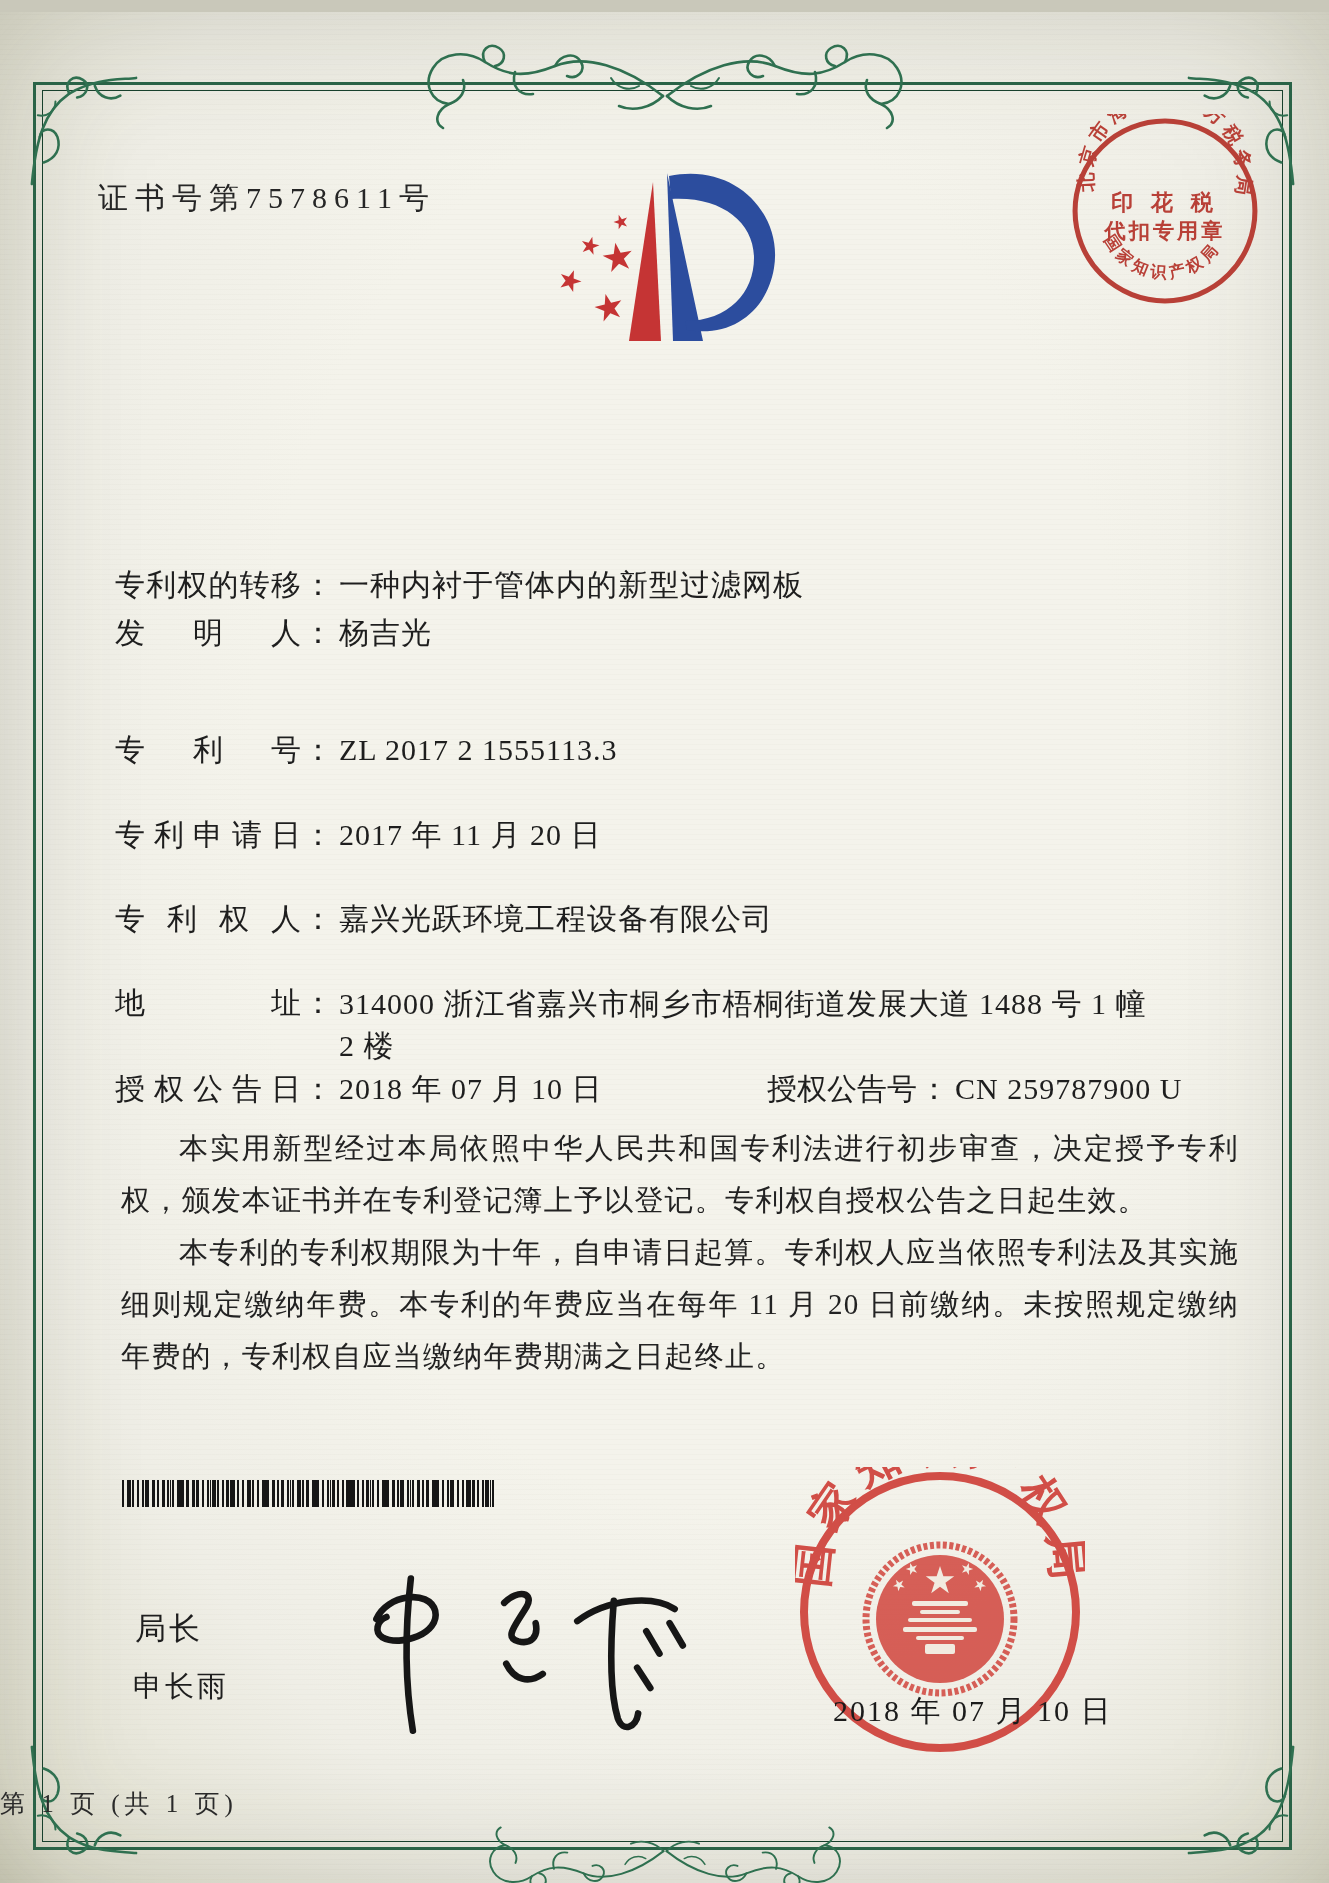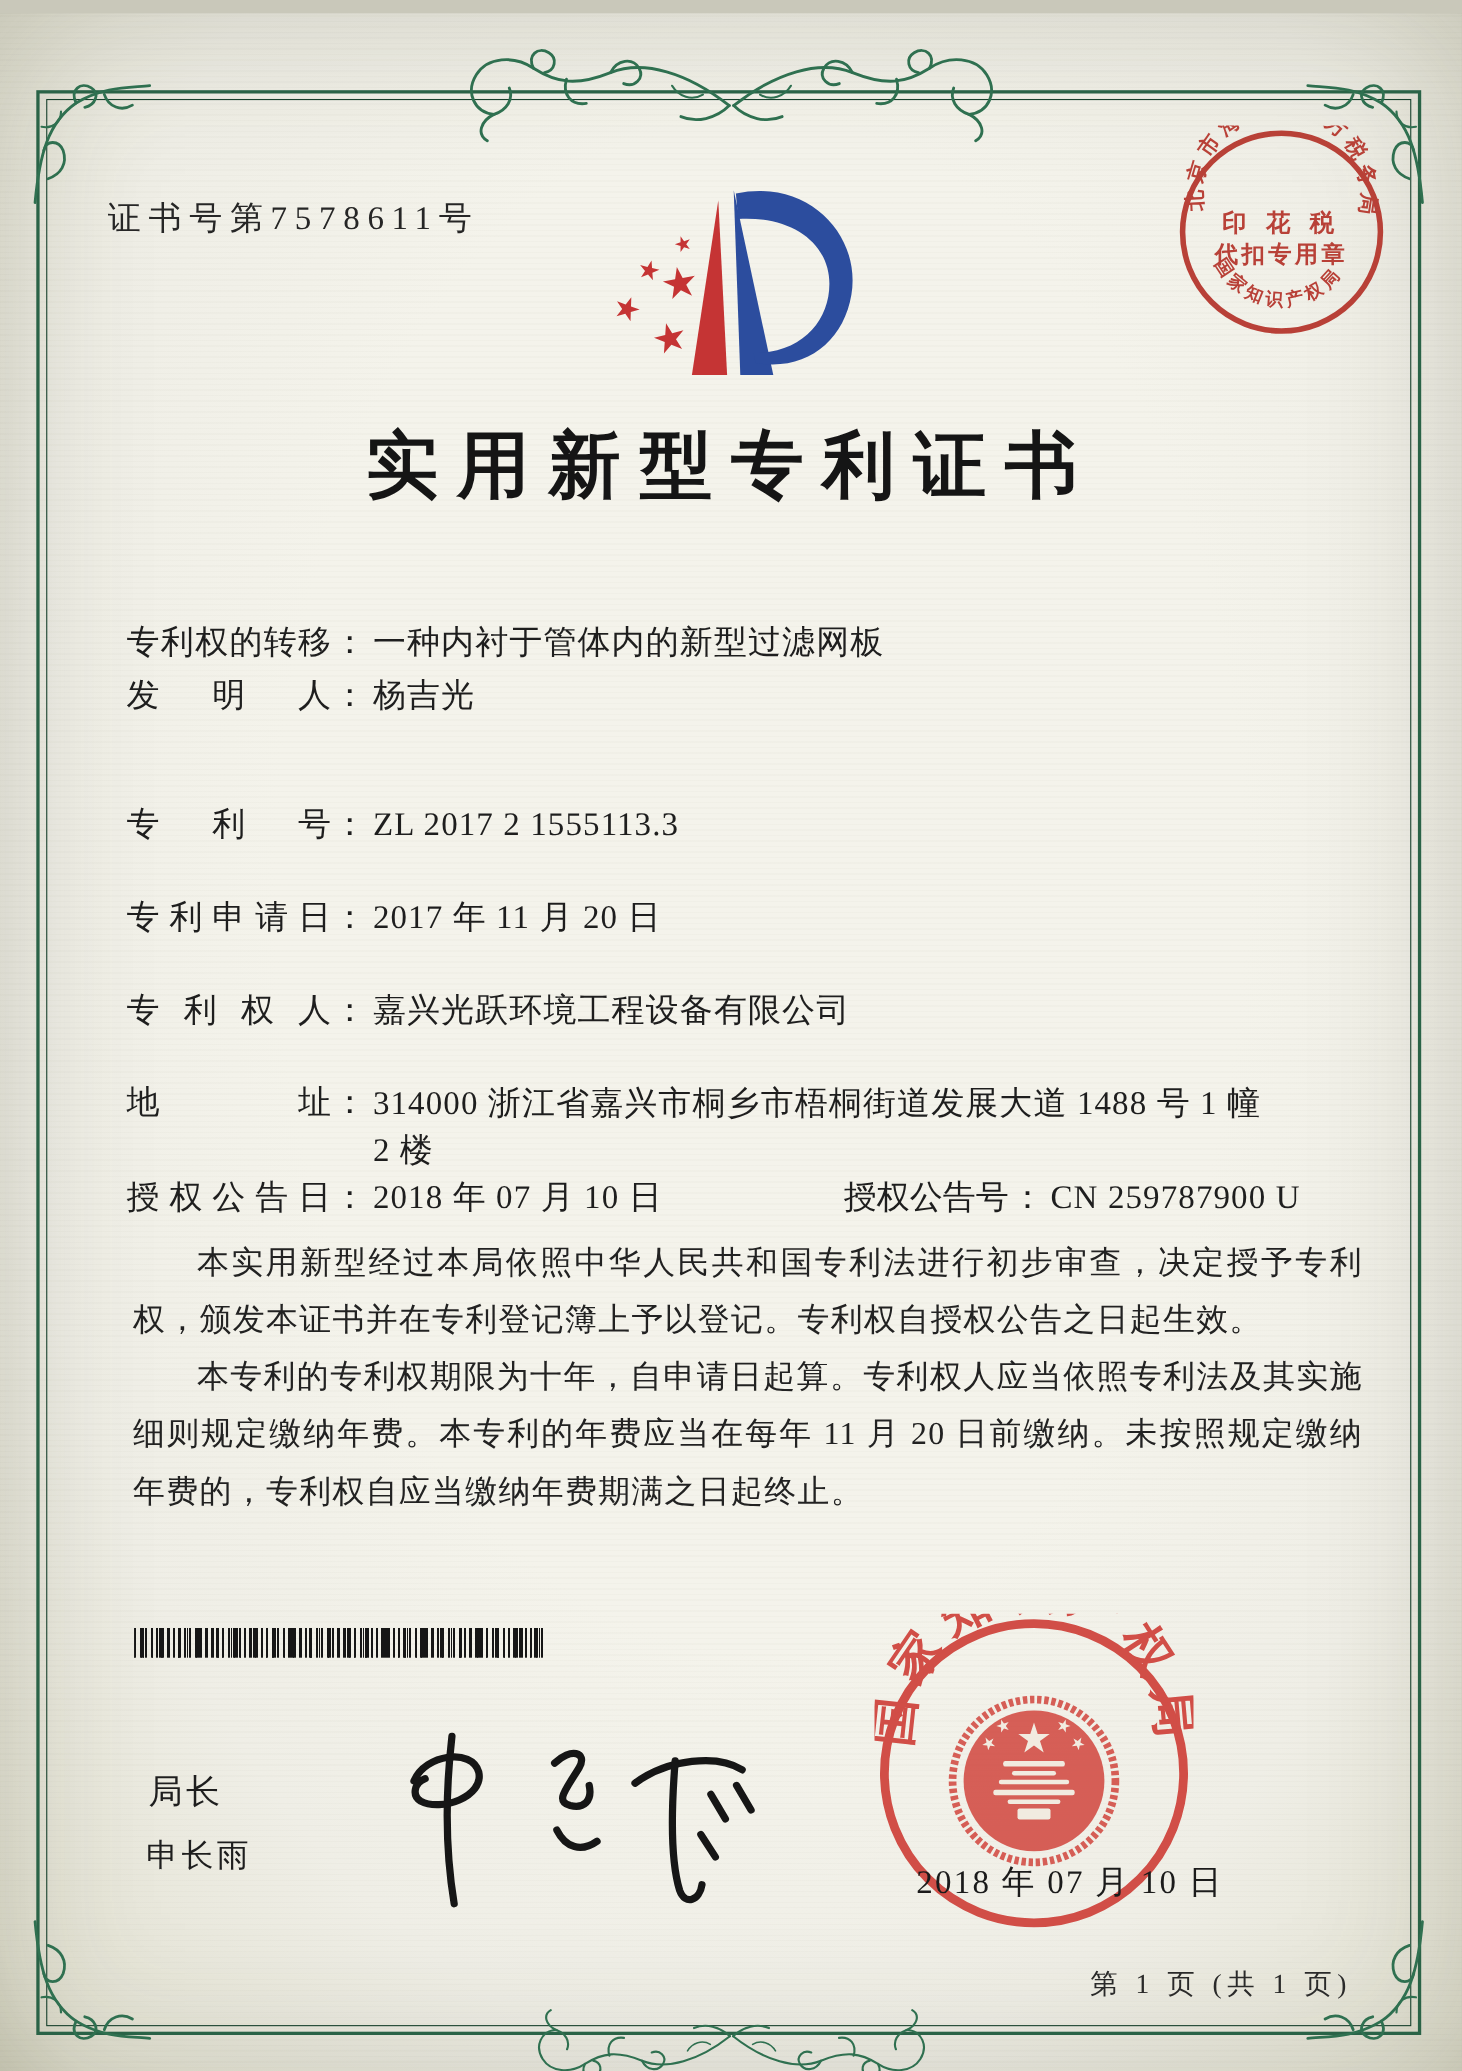--- a/index.html
+++ b/index.html
@@ -45,21 +45,21 @@
   .barcode{position:absolute;left:122px;top:1468px;width:375px;height:27px;
     background-image:
       repeating-linear-gradient(90deg,#161616 0 2px,transparent 2px 5px),
       repeating-linear-gradient(90deg,#161616 0 1px,transparent 1px 8px),
       repeating-linear-gradient(90deg,transparent 0 6px,#161616 6px 9px,transparent 9px 17px);}
   .chief-title{position:absolute;left:135px;top:1596px;font-size:31px;letter-spacing:3px;}
   .chief-name{position:absolute;left:133px;top:1655px;font-size:29px;letter-spacing:3px;}
   .signature{position:absolute;left:352px;top:1548px;width:345px;height:178px;}
   .seal-big{position:absolute;left:795px;top:1455px;width:290px;height:290px;opacity:.93;}
   .seal-date{position:absolute;left:833px;top:1679px;font-size:30px;letter-spacing:2px;color:#1b1b1b;z-index:5;}
-  .page-footer{position:absolute;left:0;right:100px;top:1775px;text-align:right;font-size:25px;letter-spacing:5px;color:#2a2a2a;}
+  .page-footer{position:absolute;left:0;right:100px;top:1775px;text-align:left;font-size:25px;letter-spacing:5px;color:#2a2a2a;}
   svg{display:block;}
 </style>
 </head>
 <body>
 
 <div class="sheet">
 
   <svg width="0" height="0" style="position:absolute">
     <defs>
       <polygon id="star" points="0,-10 2.25,-3.09 9.51,-3.09 3.63,1.18 5.88,8.09 0,3.82 -5.88,8.09 -3.63,1.18 -9.51,-3.09 -2.25,-3.09"></polygon>
@@ -130,21 +130,20 @@
       <use href="#star" transform="translate(41,76) scale(0.95) rotate(14)"></use>
       <use href="#star" transform="translate(69,88) scale(1.55) rotate(-10)"></use>
       <use href="#star" transform="translate(21,111) scale(1.15) rotate(20)"></use>
       <use href="#star" transform="translate(60,138) scale(1.45) rotate(-14)"></use>
     </g>
     <polygon points="104,12 112,171 80,171" fill="#c53434"></polygon>
     <polygon points="118,3 154,171 124,171" fill="#2c4d9e"></polygon>
     <path d="M120,6 C186,-8 234,44 225,98 C218,140 184,168 138,160 L136,151 C180,151 205,122 205,88 C205,52 172,26 122,29 Z" fill="#2c4d9e"></path>
   </svg>
 
-  <div class="page-title">实用新型专利证书</div>
 
   <div class="frow r1">
     <span class="flabel">专利权的转移</span><span class="colon">：</span><span class="fvalue">一种内衬于管体内的新型过滤网板</span>
   </div>
   <div class="frow r2">
     <span class="flabel">发明人</span><span class="colon">：</span><span class="fvalue">杨吉光</span>
   </div>
   <div class="frow r3">
     <span class="flabel">专利号</span><span class="colon">：</span><span class="fvalue">ZL 2017 2 1555113.3</span>
   </div>

